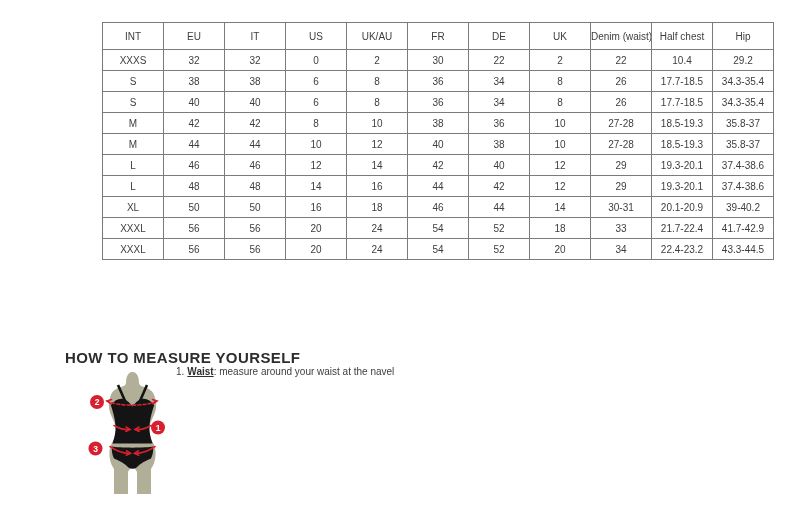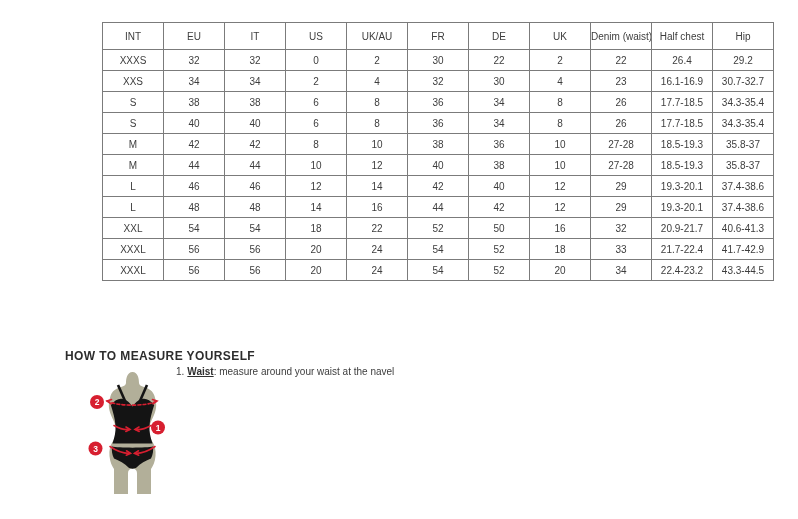--- a/index.html
+++ b/index.html
@@ -14,21 +14,21 @@
   }
   table.size-chart th, table.size-chart td {
     border:1px solid #7b7b7b; text-align:center; vertical-align:middle;
     font-size:10px; font-weight:400; color:#3d3d3d; padding:0;
     white-space:nowrap; overflow:hidden;
   }
   table.size-chart th { height:26px; }
   table.size-chart td { height:20px; }
   .measure-heading {
     position:absolute; left:65px; top:349px;
-    font-size:12px; font-weight:700; letter-spacing:0.4px; color:#2d2d2d;
+    font-size:15px; font-weight:700; letter-spacing:0.4px; color:#2d2d2d;
   }
   .steps { position:absolute; left:176px; top:366px; }
   .step { font-size:10px; color:#3d3d3d; margin-bottom:6.5px; line-height:11px; }
   .step .step-num { margin-right:3px; }
   .step .step-term { font-weight:700; color:#2f2f2f;text-decoration:underline; }
   .mannequin { position:absolute; left:85px; top:370px; width:95px; height:130px; }
 </style>
 </head>
 <body>
 
@@ -54,35 +54,22 @@
         <tr>
           <td>XXXS</td>
           <td>32</td>
           <td>32</td>
           <td>0</td>
           <td>2</td>
           <td>30</td>
           <td>22</td>
           <td>2</td>
           <td>22</td>
-          <td>26.4</td>
+          <td>10.4</td>
           <td>29.2</td>
-        </tr>
-        <tr>
-          <td>XXS</td>
-          <td>34</td>
-          <td>34</td>
-          <td>2</td>
-          <td>4</td>
-          <td>32</td>
-          <td>30</td>
-          <td>4</td>
-          <td>23</td>
-          <td>16.1-16.9</td>
-          <td>30.7-32.7</td>
         </tr>
         <tr>
           <td>S</td>
           <td>38</td>
           <td>38</td>
           <td>6</td>
           <td>8</td>
           <td>36</td>
           <td>34</td>
           <td>8</td>
@@ -149,31 +136,31 @@
           <td>14</td>
           <td>16</td>
           <td>44</td>
           <td>42</td>
           <td>12</td>
           <td>29</td>
           <td>19.3-20.1</td>
           <td>37.4-38.6</td>
         </tr>
         <tr>
-          <td>XXL</td>
-          <td>54</td>
-          <td>54</td>
-          <td>18</td>
-          <td>22</td>
-          <td>52</td>
+          <td>XL</td>
+          <td>50</td>
           <td>50</td>
           <td>16</td>
-          <td>32</td>
-          <td>20.9-21.7</td>
-          <td>40.6-41.3</td>
+          <td>18</td>
+          <td>46</td>
+          <td>44</td>
+          <td>14</td>
+          <td>30-31</td>
+          <td>20.1-20.9</td>
+          <td>39-40.2</td>
         </tr>
         <tr>
           <td>XXXL</td>
           <td>56</td>
           <td>56</td>
           <td>20</td>
           <td>24</td>
           <td>54</td>
           <td>52</td>
           <td>18</td>

